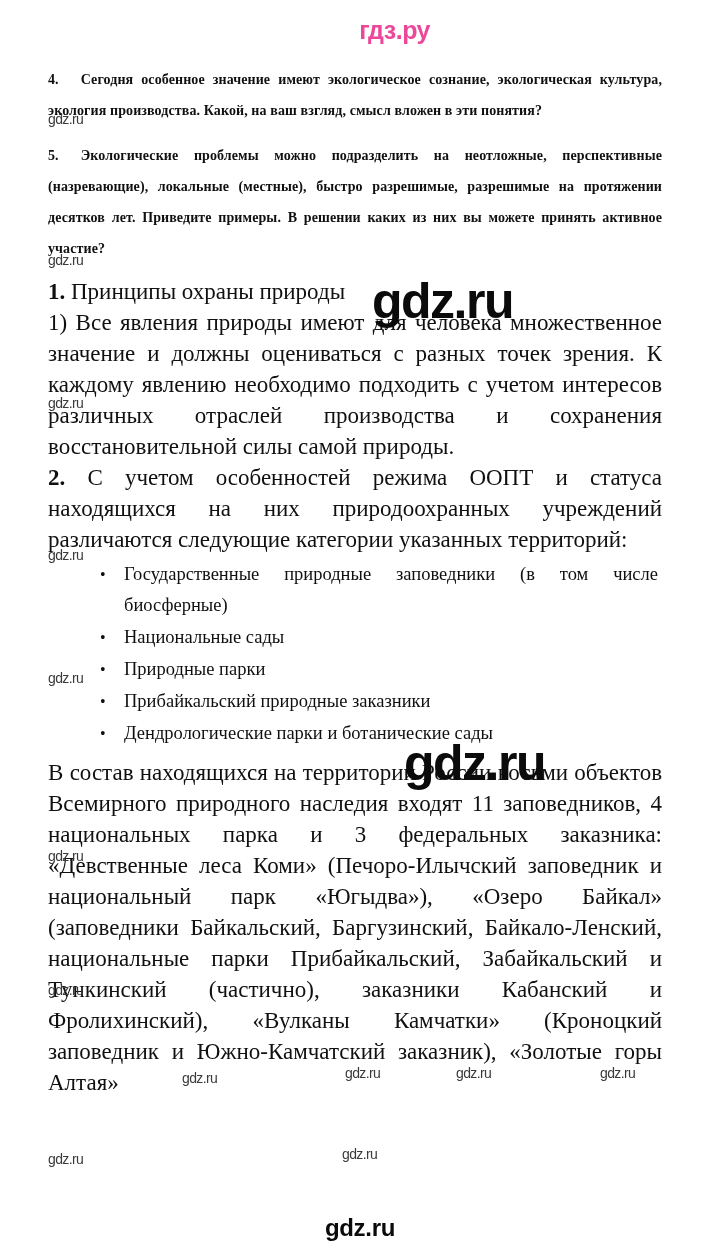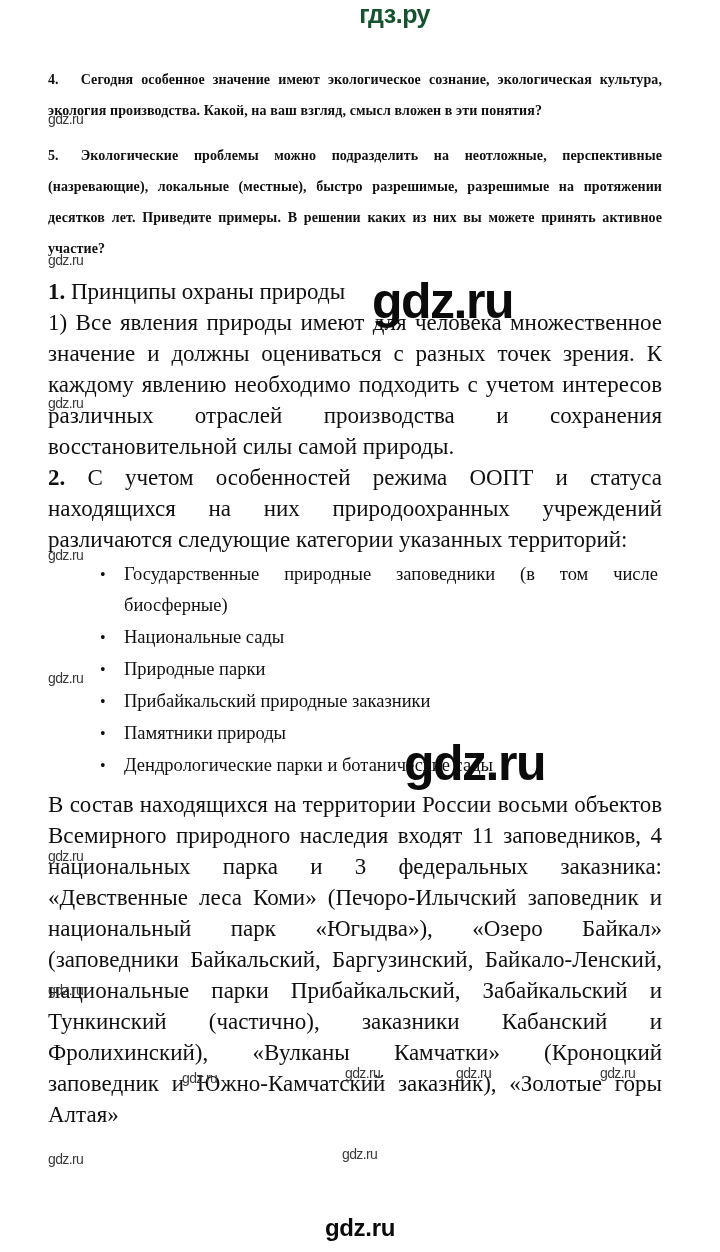--- a/index.html
+++ b/index.html
@@ -21,28 +21,28 @@
   
   #page {
     position: relative;
     width: 720px;
     height: 1252px;
   }
 
   
   .brand-top {
     position: absolute;
-    left: 0; top: 2px;
+    left: 0; top: 18px;
     width: 430px;
     text-align: right;
     font-family: "Liberation Sans", "DejaVu Sans", sans-serif;
     font-weight: bold;
     font-size: 25px;
     letter-spacing: -0.5px;
-    color: #14532d;
+    color: #ec4899;
     line-height: 1;
   }
   .brand-bottom {
     position: absolute;
     left: 0; top: 1216px;
     width: 720px;
     text-align: center;
     font-family: "Liberation Sans", "DejaVu Sans", sans-serif;
     font-weight: bold;
     font-size: 24px;
@@ -155,21 +155,20 @@
 
     <p class="para">
       <span class="lead">2.</span><span> С учетом особенностей режима ООПТ и статуса находящихся на них природоохранных учреждений различаются следующие категории указанных территорий:</span>
     </p>
 
     <ul class="cats">
       <li class="just">Государственные природные заповедники (в том числе биосферные)</li>
       <li>Национальные сады</li>
       <li>Природные парки</li>
       <li>Прибайкальский природные заказники</li>
-      <li>Памятники природы</li>
       <li>Дендрологические парки и ботанические сады</li>
     </ul>
 
     <p class="para jf" style="margin-top:8px;">В состав находящихся на территории России восьми объектов Всемирного природного наследия входят 11 заповедников, 4 национальных парка и 3 федеральных заказника: «Девственные леса Коми» (Печоро-Илычский заповедник и национальный парк «Югыдва»), «Озеро Байкал» (заповедники Байкальский, Баргузинский, Байкало-Ленский, национальные парки Прибайкальский, Забайкальский и Тункинский (частично), заказники Кабанский и Фролихинский), «Вулканы Камчатки» (Кроноцкий заповедник и Южно-Камчатский заказник), «Золотые горы Алтая»</p>
 
   </div>
 
   <div class="brand-bottom">gdz.ru</div>
 
   <div id="watermark-layer">

